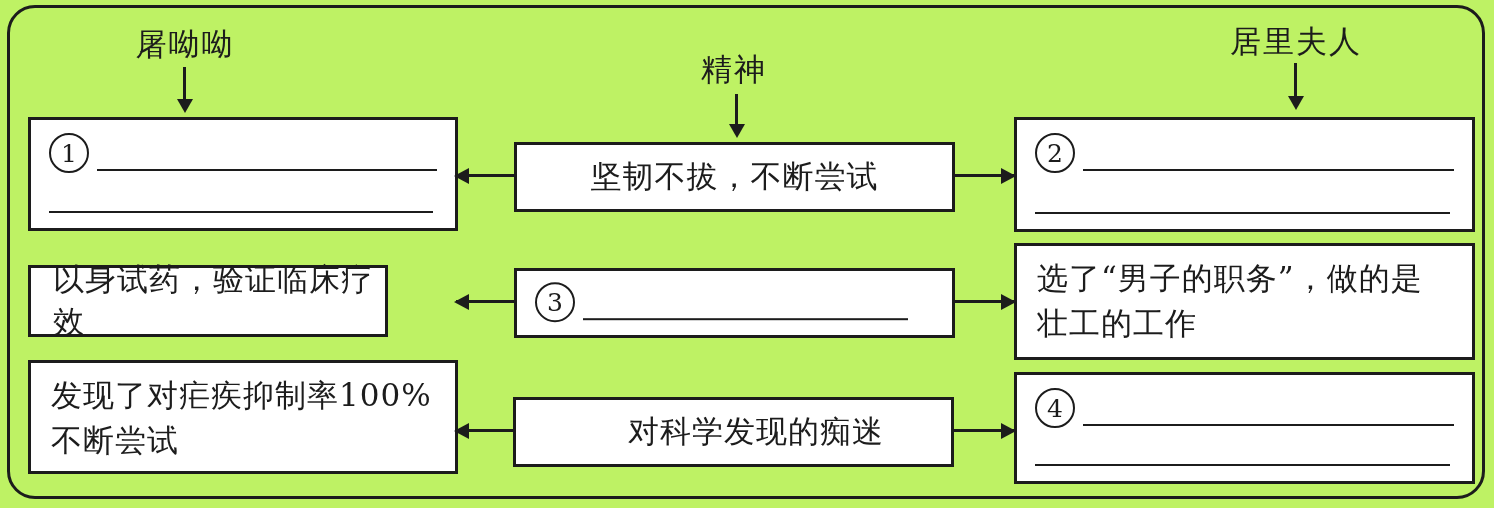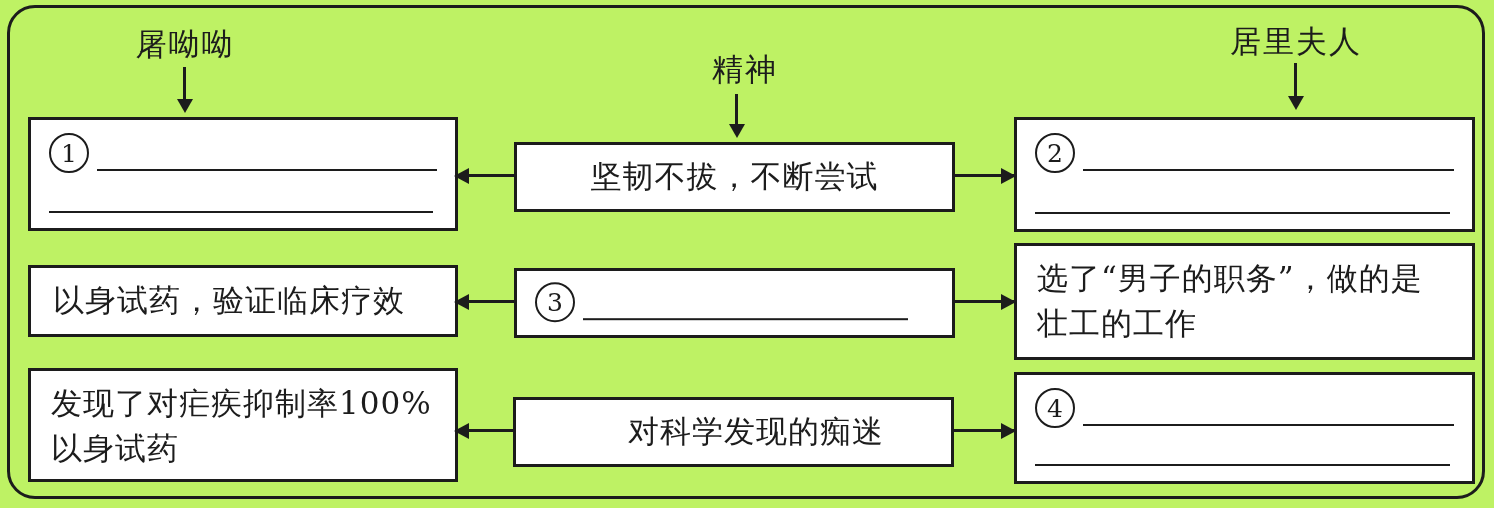--- a/index.html
+++ b/index.html
@@ -57,21 +57,21 @@
   .fill-line { flex:1; border-bottom:2.5px solid #1c1c1c; margin-left:8px; margin-bottom:2px; height:1px; }
   .bottomline { position:absolute; left:18px; right:22px; bottom:15px; border-bottom:2.5px solid #1c1c1c; }
 </style>
 </head>
 <body>
 
 <div class="canvas">
   <div class="frame"></div>
 
   <div class="hdr" style="left:185px; top:24px;">屠呦呦</div>
-  <div class="hdr" style="left:734px; top:49px;margin-left:11px;">精神</div>
+  <div class="hdr" style="left:734px; top:49px;">精神</div>
   <div class="hdr" style="left:1296px; top:21px;">居里夫人</div>
 
   <div class="varrow" style="left:183px; top:67px; height:33px;"></div>
   <div class="varrow" style="left:735px; top:94px; height:31px;"></div>
   <div class="varrow" style="left:1294px; top:63px; height:34px;"></div>
 
   <div class="box" style="left:28px; top:117px; width:430px; height:114px;">
     <div class="numline">
       <span class="circ">1</span>
       <span class="fill-line"></span>
@@ -87,42 +87,42 @@
     <div class="numline">
       <span class="circ">2</span>
       <span class="fill-line"></span>
     </div>
     <div class="bottomline"></div>
   </div>
 
   <div class="harrow head-left" style="left:456px; top:174px; width:58px;"></div>
   <div class="harrow head-right" style="left:953px; top:174px; width:61px;"></div>
 
-  <div class="box left-text" style="left:28px; top:265px; width:430px; height:72px;">
+  <div class="box left-text" style="left:28px; top:265px; width:360px; height:72px;">
     <span>以身试药，验证临床疗效</span>
   </div>
 
   <div class="box" style="left:514px; top:268px; width:441px; height:70px;">
     <div class="numline mid">
       <span class="circ">3</span>
       <span class="fill-line"></span>
     </div>
   </div>
 
   <div class="box para" style="left:1014px; top:243px; width:461px; height:117px;">
     <div>选了“男子的职务”，做的是</div>
     <div>壮工的工作</div>
   </div>
 
   <div class="harrow head-left" style="left:456px; top:300px; width:58px;"></div>
   <div class="harrow head-right" style="left:953px; top:300px; width:61px;"></div>
 
-  <div class="box para" style="left:28px; top:368px; width:430px; height:114px;">
+  <div class="box para" style="left:28px; top:360px; width:430px; height:114px;">
     <div>发现了对疟疾抑制率100%</div>
-    <div>以身试药</div>
+    <div>不断尝试</div>
   </div>
 
   <div class="box center-text" style="left:513px; top:397px; width:441px; height:70px;padding-left:45px;">
     <span>对科学发现的痴迷</span>
   </div>
 
   <div class="box" style="left:1014px; top:372px; width:461px; height:112px;">
     <div class="numline">
       <span class="circ">4</span>
       <span class="fill-line"></span>

